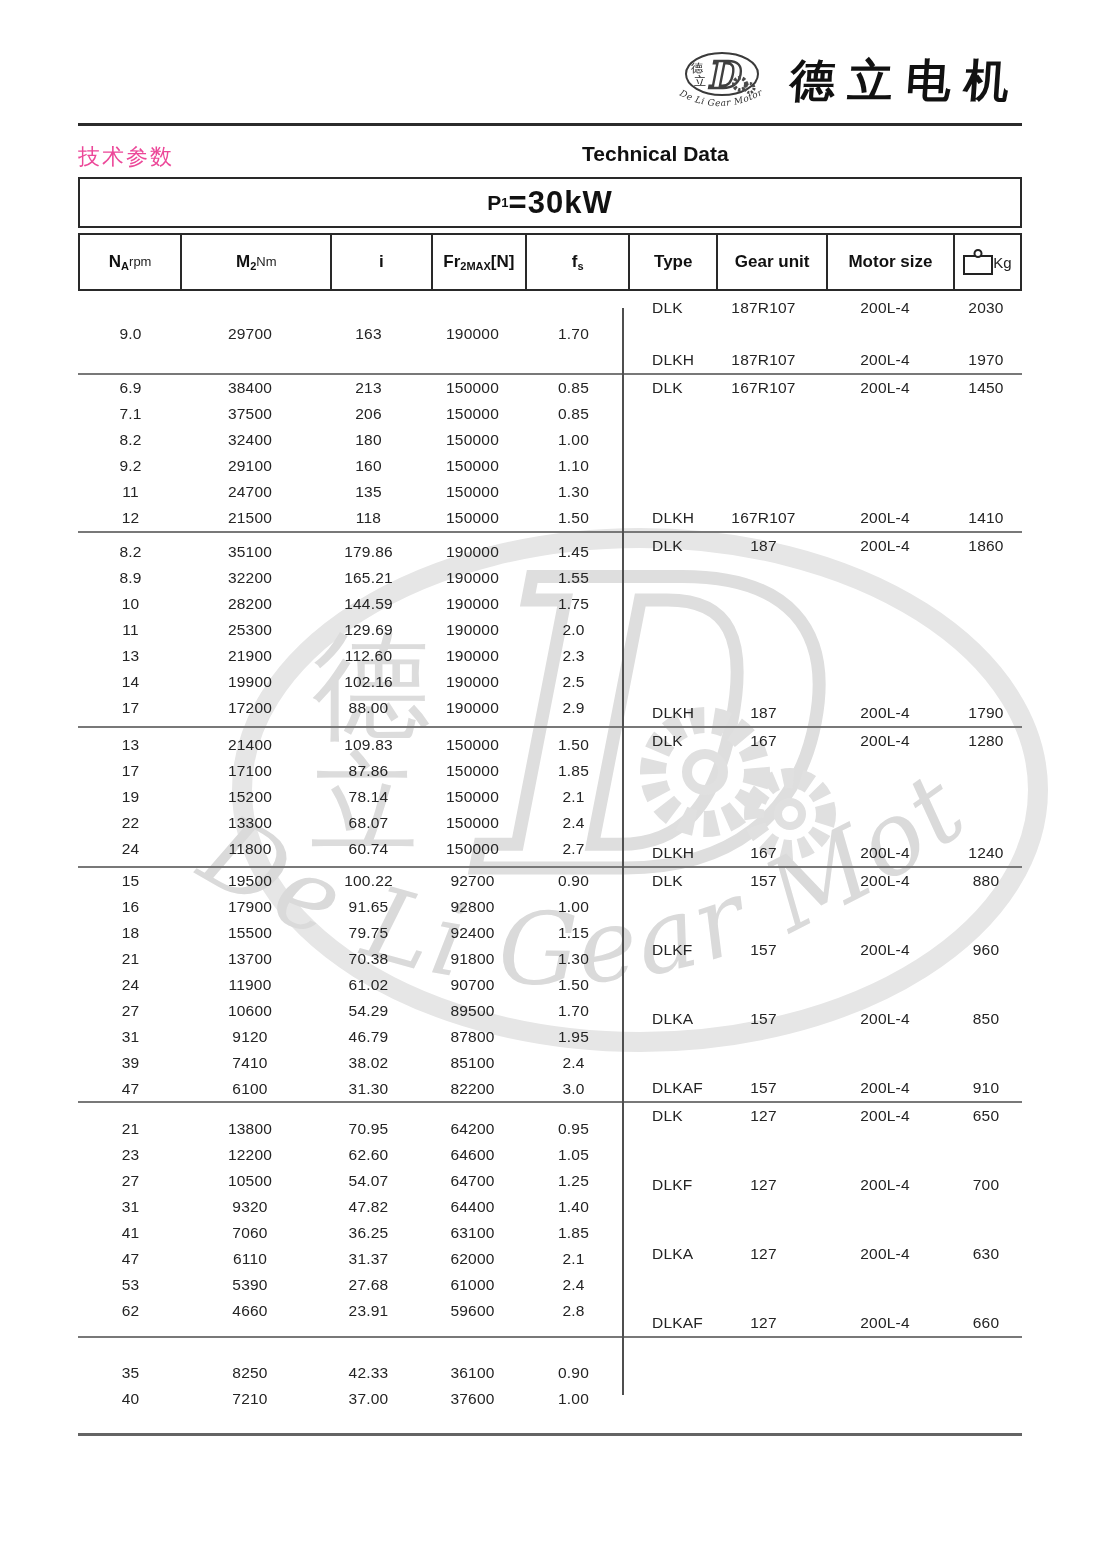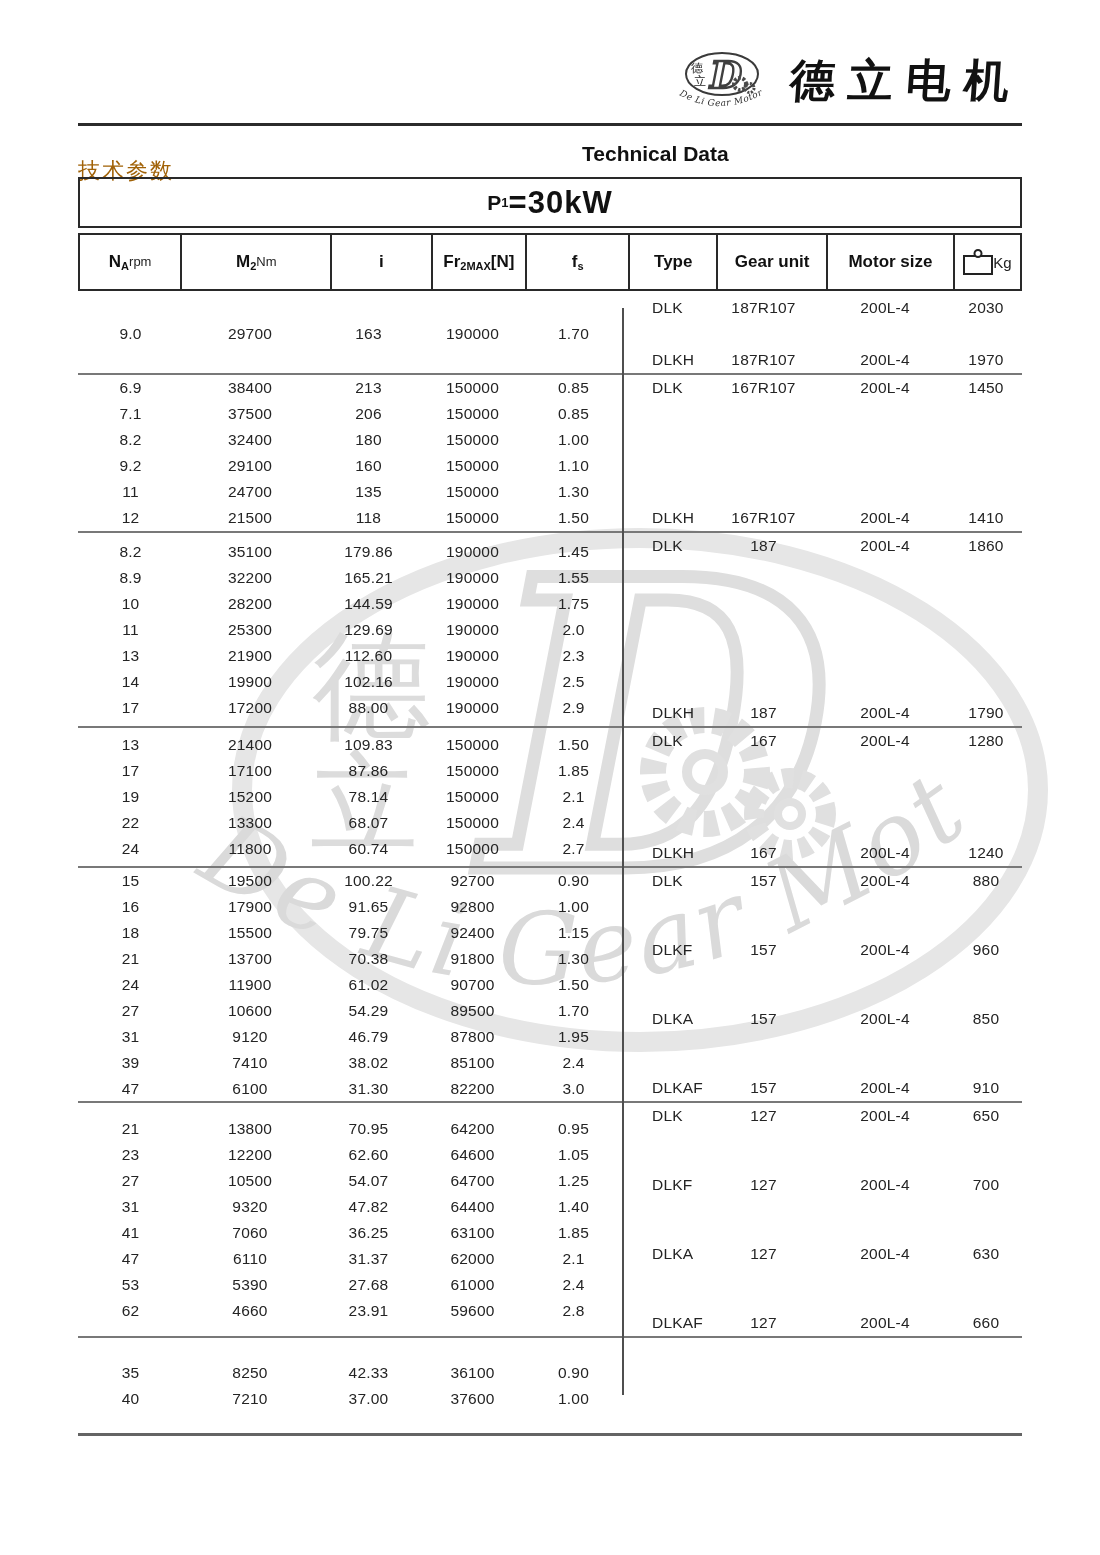--- a/index.html
+++ b/index.html
@@ -12,21 +12,21 @@
   
   .brand{position:absolute;top:44px;left:78px;width:944px;height:74px;
          display:flex;justify-content:flex-end;align-items:center;gap:16px;z-index:2;}
   .brand-cn{font-family:"DejaVu Serif", serif;font-weight:700;font-size:45px;
             letter-spacing:13px;color:#111;white-space:nowrap;transform:skewX(-4deg);}
 
   .rule{position:absolute;left:78px;top:123px;width:944px;height:3px;background:#2b2b2b;z-index:2;}
 
   
   .titles{position:absolute;left:78px;top:140px;width:944px;height:32px;z-index:2;}
-  .title-cn{position:absolute;left:0;top:16px;font-size:22px;font-weight:500;color:#a16207;letter-spacing:2px;}
+  .title-cn{position:absolute;left:0;top:2px;font-size:22px;font-weight:500;color:#ec4899;letter-spacing:2px;}
   .title-en{position:absolute;left:504px;top:2px;font-size:21px;font-weight:700;color:#111;}
 
   
   .power-box{position:absolute;left:78px;top:177px;width:944px;height:51px;box-sizing:border-box;
              border:2.5px solid #292929;display:flex;align-items:center;justify-content:center;z-index:2;}
   .p-main{font-size:21px;font-weight:700;color:#111;}
   .p-sub{font-size:13px;font-weight:700;color:#111;vertical-align:-4px;}
   .p-val{font-size:31px;font-weight:700;color:#111;letter-spacing:1px;}
 
   

